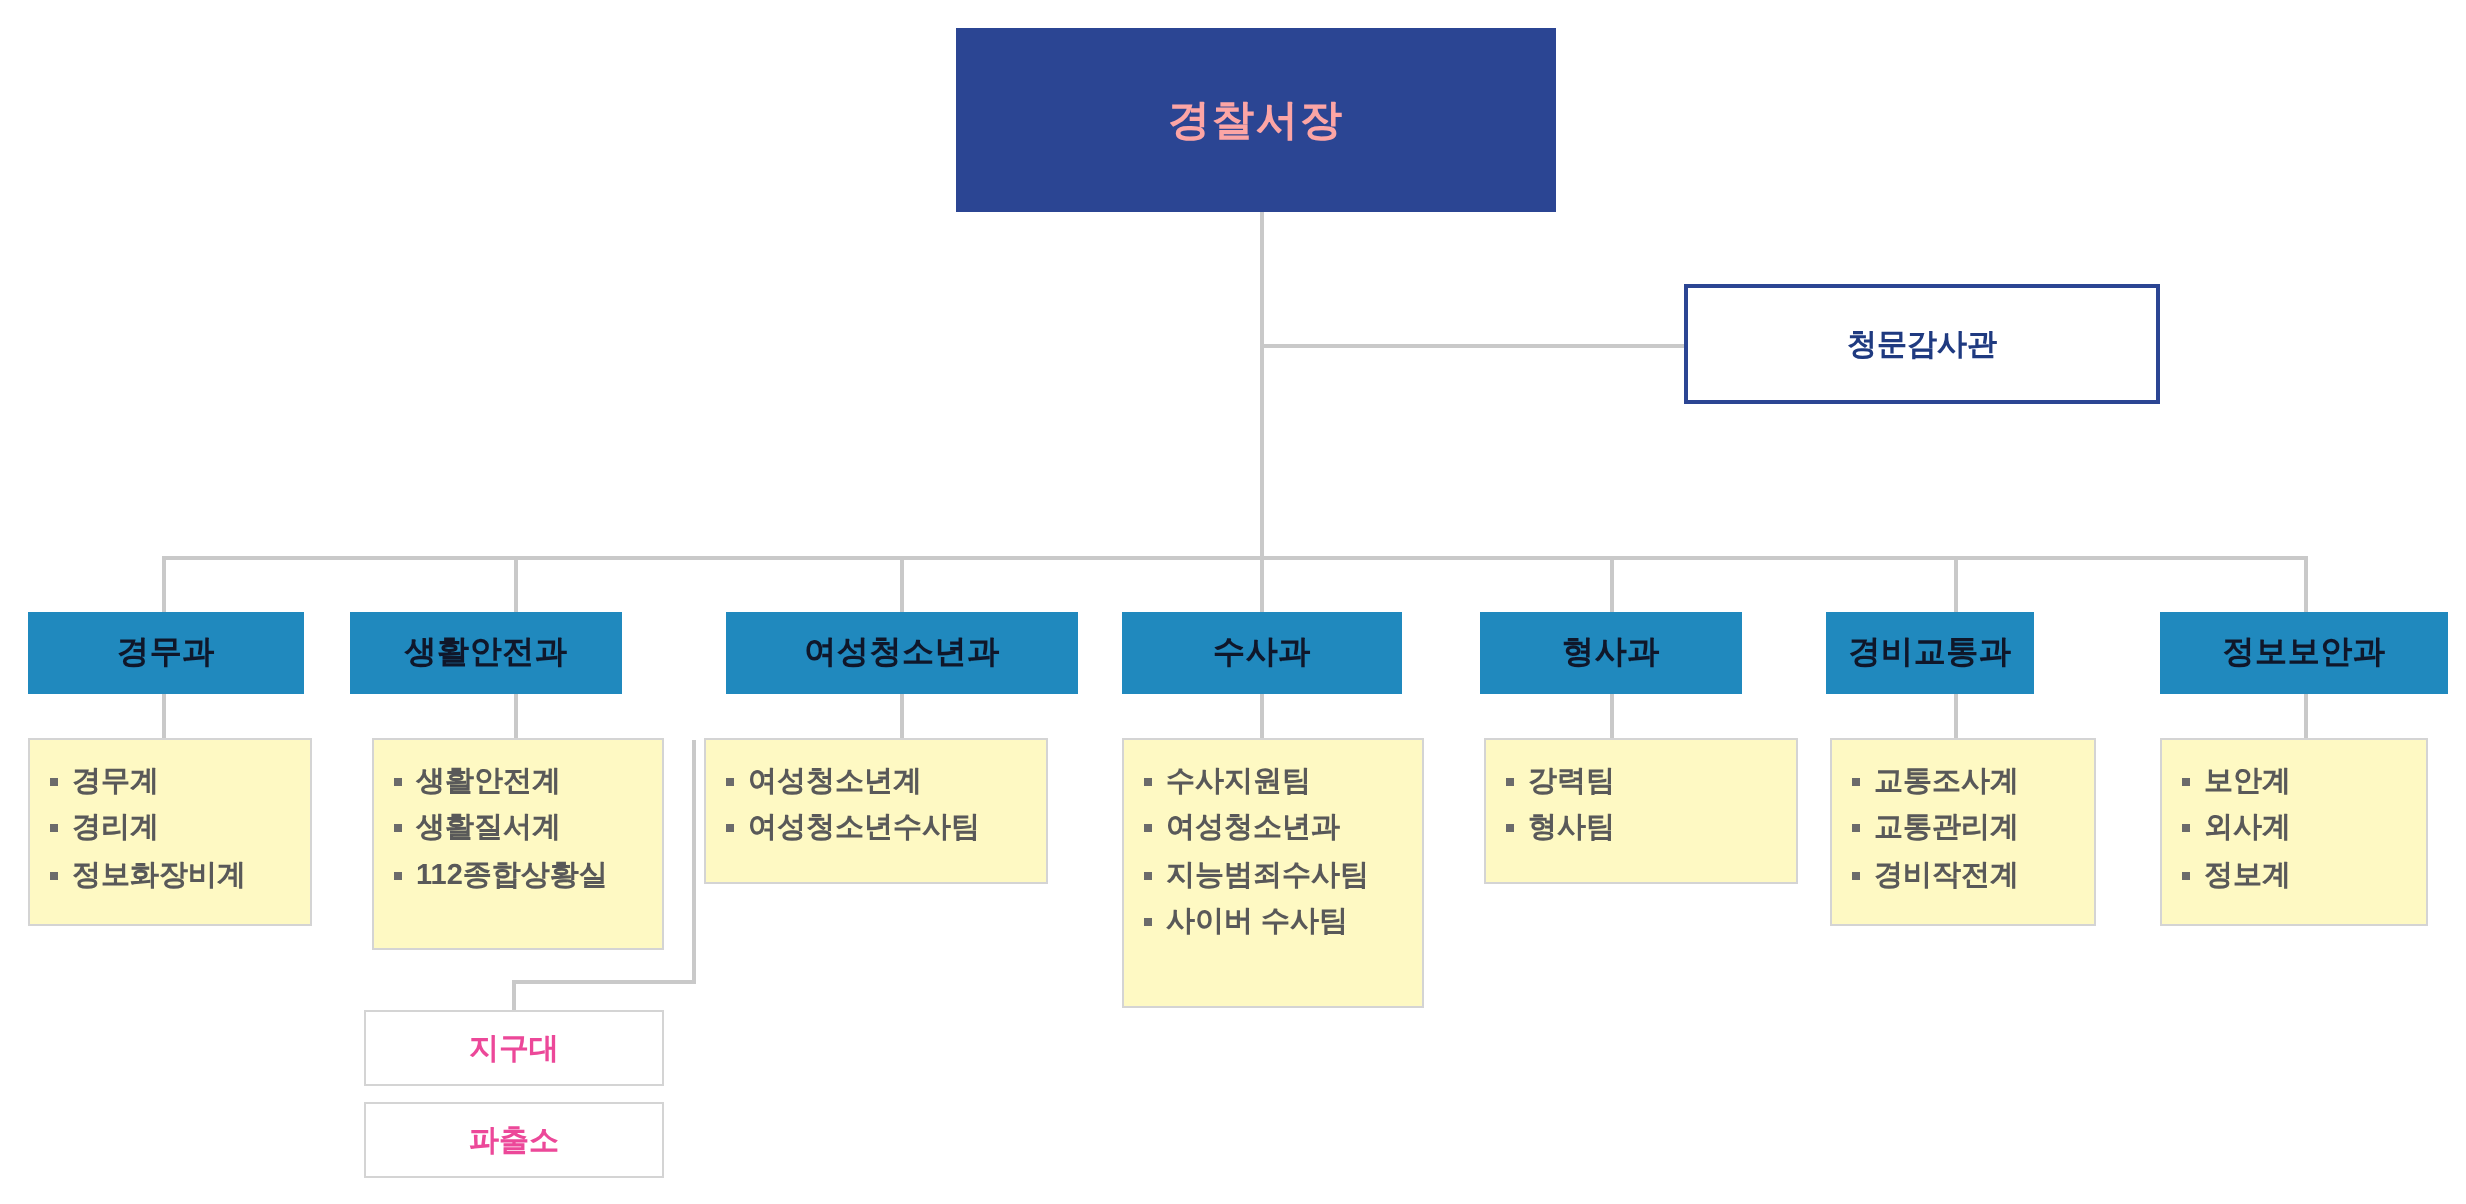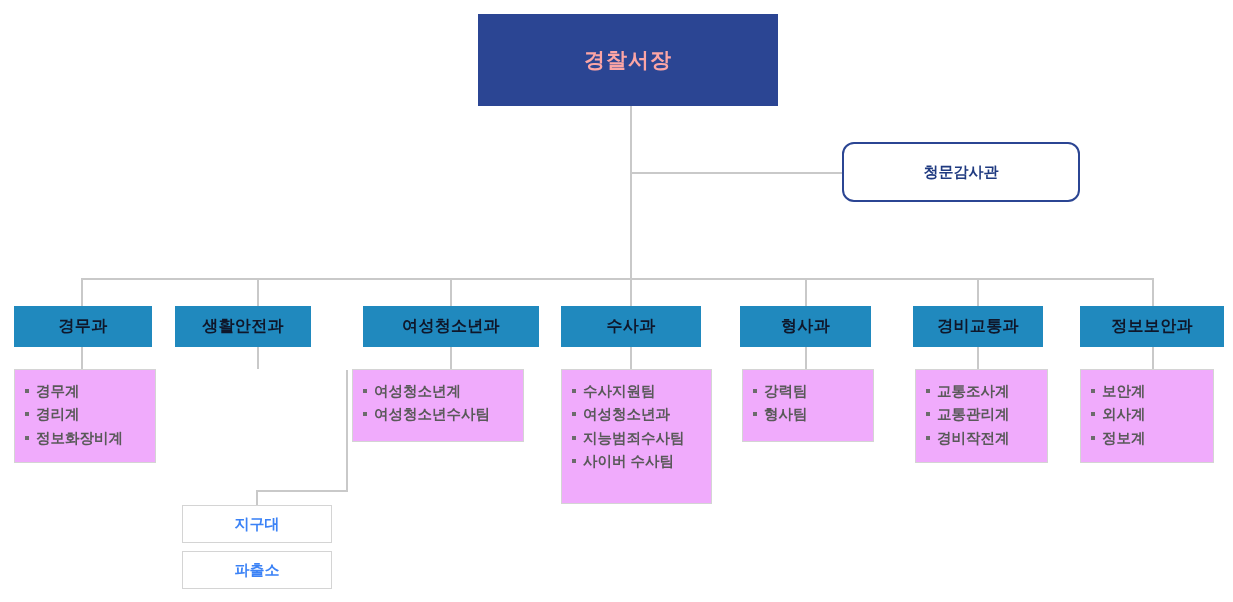--- a/index.html
+++ b/index.html
@@ -69,21 +69,21 @@
     display: flex;
     align-items: center;
     justify-content: center;
     box-sizing: border-box;
     letter-spacing: 0.3px;
   }
 
   
   .dept-body {
     position: absolute;
-    background: #f0abfc;
+    background: #fef9c3;
     border: 1px solid #d4d4d4;
     box-sizing: border-box;
     padding: 10px 0 8px 10px;
   }
   .dept-body ul {
     list-style: none;
     margin: 0;
     padding: 0;
   }
   .dept-body li {
@@ -103,21 +103,21 @@
     width: 4px;
     height: 4px;
     background: #6b6b6b;
   }
 
   
   .node-sub {
     position: absolute;
     background: #ffffff;
     border: 1px solid #d4d4d4;
-    color: #3b82f6;
+    color: #ec4899;
     font-size: 15px;
     font-weight: bold;
     display: flex;
     align-items: center;
     justify-content: center;
     box-sizing: border-box;
   }
 </style>
 </head>
 <body>
@@ -125,21 +125,21 @@
 <div id="chart">
 
   <div class="node-chief" style="left:478px; top:14px; width:300px; height:92px;">
     <span>경찰서장</span>
   </div>
 
   <div class="line-v" style="left:630px; top:106px; height:173px;"></div>
 
   <div class="line-h" style="left:630px; top:172px; width:212px;"></div>
 
-  <div class="node-staff" style="left:842px; top:142px; width:238px; height:60px;border-radius:12px;">
+  <div class="node-staff" style="left:842px; top:142px; width:238px; height:60px;">
     <span>청문감사관</span>
   </div>
 
   <div class="line-h" style="left:81px; top:278px; width:1072px;"></div>
 
   <div class="line-v" style="left:81px;   top:278px; height:28px;"></div>
   <div class="line-v" style="left:257px;  top:278px; height:28px;"></div>
   <div class="line-v" style="left:450px;  top:278px; height:28px;"></div>
   <div class="line-v" style="left:630px;  top:278px; height:28px;"></div>
   <div class="line-v" style="left:805px;  top:278px; height:28px;"></div>
@@ -162,53 +162,60 @@
   </div>
   <div class="dept-head" style="left:363px;  top:306px; width:176px; height:41px;">
     <span>여성청소년과</span>
   </div>
   <div class="dept-head" style="left:561px;  top:306px; width:140px; height:41px;">
     <span>수사과</span>
   </div>
   <div class="dept-head" style="left:740px;  top:306px; width:131px; height:41px;">
     <span>형사과</span>
   </div>
-  <div class="dept-head" style="left:913px;  top:306px; width:130px; height:41px;">
+  <div class="dept-head" style="left:913px;  top:306px; width:104px; height:41px;">
     <span>경비교통과</span>
   </div>
   <div class="dept-head" style="left:1080px; top:306px; width:144px; height:41px;">
     <span>정보보안과</span>
   </div>
 
   <div class="dept-body" style="left:14px; top:369px; width:142px; height:94px;">
     <ul>
       <li>경무계</li>
       <li>경리계</li>
       <li>정보화장비계</li>
     </ul>
   </div>
 
+  <div class="dept-body" style="left:186px; top:369px; width:146px; height:106px;">
+    <ul>
+      <li>생활안전계</li>
+      <li>생활질서계</li>
+      <li>112종합상황실</li>
+    </ul>
+  </div>
 
   <div class="dept-body" style="left:352px; top:369px; width:172px; height:73px;">
     <ul>
       <li>여성청소년계</li>
       <li>여성청소년수사팀</li>
     </ul>
   </div>
 
   <div class="dept-body" style="left:561px; top:369px; width:151px; height:135px;">
     <ul>
       <li>수사지원팀</li>
       <li>여성청소년과</li>
       <li>지능범죄수사팀</li>
       <li>사이버 수사팀</li>
     </ul>
   </div>
 
-  <div class="dept-body" style="left:742px; top:369px; width:132px; height:73px;">
+  <div class="dept-body" style="left:742px; top:369px; width:157px; height:73px;">
     <ul>
       <li>강력팀</li>
       <li>형사팀</li>
     </ul>
   </div>
 
   <div class="dept-body" style="left:915px; top:369px; width:133px; height:94px;">
     <ul>
       <li>교통조사계</li>
       <li>교통관리계</li>

